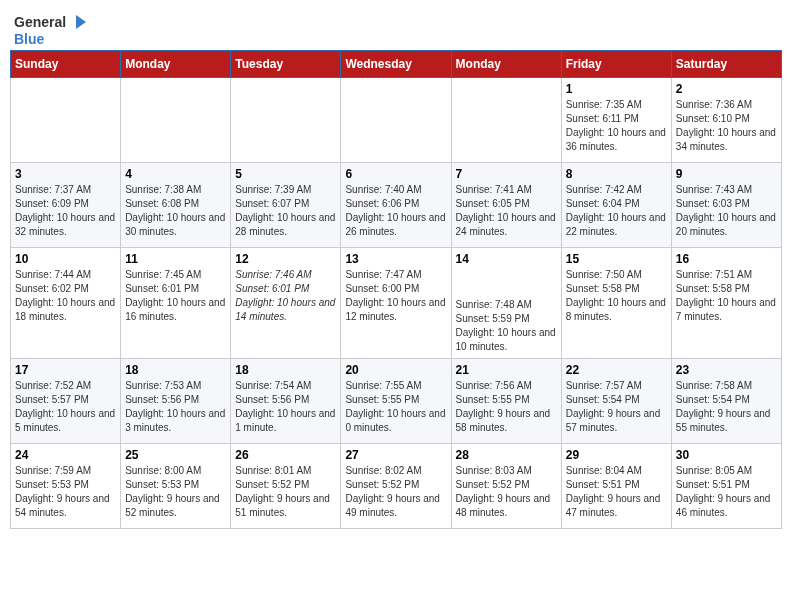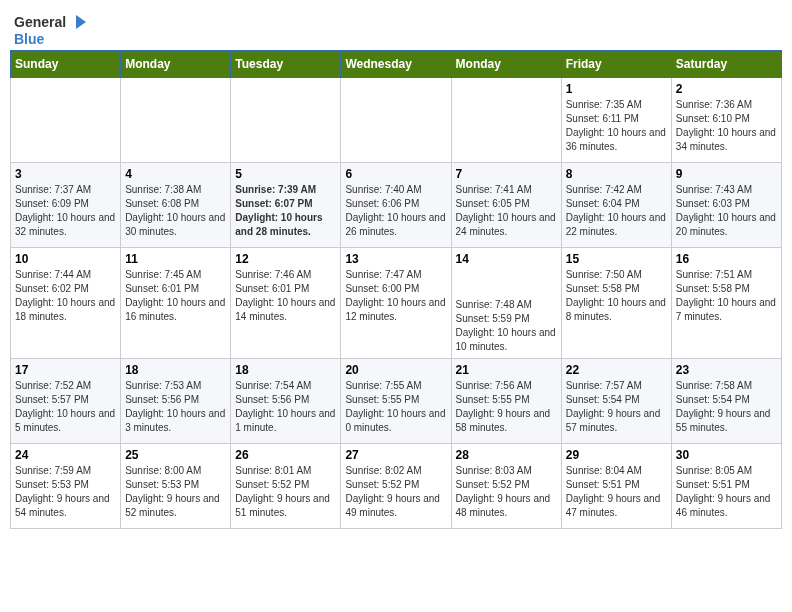--- a/index.html
+++ b/index.html
@@ -33,21 +33,21 @@
     .location-title {
       font-size: 14px;
       color: #555;
     }
     .calendar {
       width: 100%;
       border-collapse: collapse;
       font-size: 11px;
     }
     .calendar th {
-      background: #4d7c0f;
+      background: #b91c1c;
       color: white;
       padding: 6px 4px;
       text-align: left;
       font-weight: bold;
       font-size: 12px;
       border: 1px solid #2d6ab0;
     }
     .calendar td {
       border: 1px solid #ccc;
       vertical-align: top;
@@ -133,21 +133,21 @@
 Daylight: 10 hours and 32 minutes.</div>
         </td>
         <td>
           <div class="day-number">4</div>
           <div class="day-info" style="white-space: pre-line;">Sunrise: 7:38 AM
 Sunset: 6:08 PM
 Daylight: 10 hours and 30 minutes.</div>
         </td>
         <td>
           <div class="day-number">5</div>
-          <div class="day-info" style="white-space: pre-line; font-weight: bold;">Sunrise: 7:39 AM
+          <div class="day-info" style="white-space: pre-line;">Sunrise: 7:39 AM
 Sunset: 6:07 PM
 Daylight: 10 hours and 28 minutes.</div>
         </td>
         <td>
           <div class="day-number">6</div>
           <div class="day-info" style="white-space: pre-line;">Sunrise: 7:40 AM
 Sunset: 6:06 PM
 Daylight: 10 hours and 26 minutes.</div>
         </td>
         <td>
@@ -177,21 +177,21 @@
 Daylight: 10 hours and 18 minutes.</div>
         </td>
         <td>
           <div class="day-number">11</div>
           <div class="day-info" style="white-space: pre-line;">Sunrise: 7:45 AM
 Sunset: 6:01 PM
 Daylight: 10 hours and 16 minutes.</div>
         </td>
         <td>
           <div class="day-number">12</div>
-          <div class="day-info" style="white-space: pre-line;">Sunrise: 7:46 AM
+          <div class="day-info" style="white-space: pre-line; font-style: italic;">Sunrise: 7:46 AM
 Sunset: 6:01 PM
 Daylight: 10 hours and 14 minutes.</div>
         </td>
         <td>
           <div class="day-number">13</div>
           <div class="day-info" style="white-space: pre-line;">Sunrise: 7:47 AM
 Sunset: 6:00 PM
 Daylight: 10 hours and 12 minutes.</div>
         </td>
         <td>

